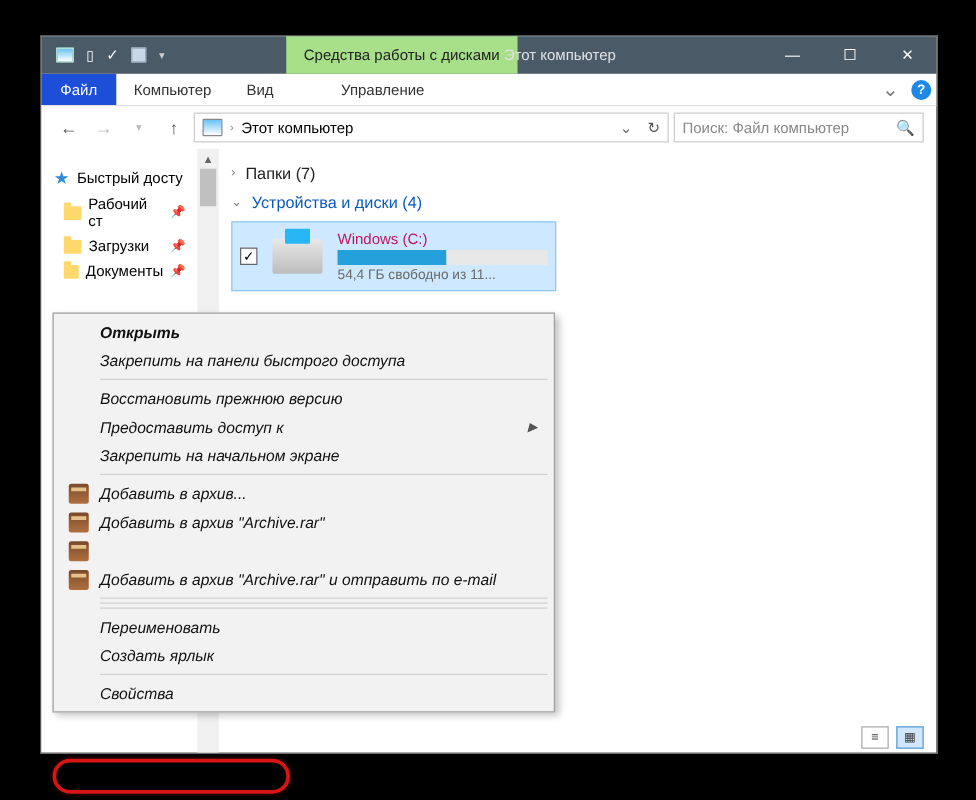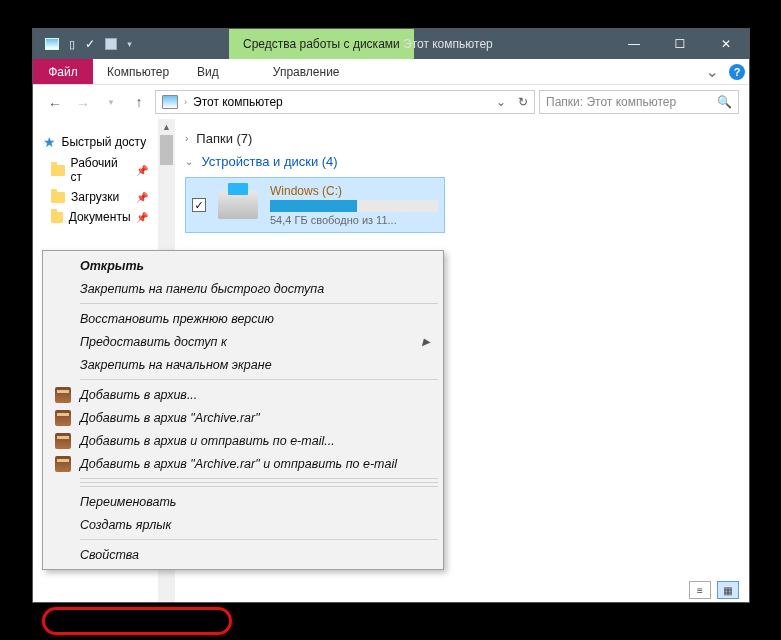--- a/index.html
+++ b/index.html
@@ -5,21 +5,21 @@
   * { box-sizing: border-box; margin: 0; padding: 0; font-family: "Segoe UI", Tahoma, sans-serif; }
   body { width: 781px; height: 640px; background: #000; position: relative; overflow: hidden; }
   .window { position: absolute; left: 32px; top: 28px; width: 718px; height: 575px; background: #fff; border: 1px solid #555; display: flex; flex-direction: column; }
   .titlebar { height: 30px; background: #4a5a66; display: flex; align-items: center; color: #fff; font-size: 12px; position: relative; }
   .titlebar .left-icons { display: flex; gap: 10px; padding-left: 12px; align-items: center; }
   .titlebar .ribbon-tab { position: absolute; left: 196px; top: 0; height: 30px; background: #a8e08a; color: #222; padding: 0 14px; display: flex; align-items: center; font-size: 12px; }
   .titlebar .title { position: absolute; left: 370px; color: #e0e0e4; }
   .sys-buttons { margin-left: auto; display: flex; }
   .sys-btn { width: 46px; height: 30px; display: flex; align-items: center; justify-content: center; color: #fff; }
   .menubar { height: 26px; background: #fff; display: flex; align-items: stretch; border-bottom: 1px solid #e0e0e0; }
-  .menu-file { width: 60px; background: #be185d; color: #fff; display: flex; align-items: center; justify-content: center; font-size: 12px; }
+  .menu-file { width: 60px; background: #1d4ed8; color: #fff; display: flex; align-items: center; justify-content: center; font-size: 12px; }
   .menu-item { padding: 0 14px; display: flex; align-items: center; font-size: 12px; color: #333; }
   .menu-manage { margin-left: 26px; }
   .menubar .expand { margin-left: auto; padding: 0 6px; display: flex; align-items: center; color: #777; }
   .menubar .help { width: 24px; display: flex; align-items: center; justify-content: center; }
   .help-circle { width: 16px; height: 16px; border-radius: 50%; background: #1e88e5; color: #fff; font-size: 11px; display: flex; align-items: center; justify-content: center; font-weight: bold; }
   .addressbar { height: 34px; display: flex; align-items: center; padding: 0 10px; gap: 4px; }
   .nav-btn { width: 24px; height: 24px; display: flex; align-items: center; justify-content: center; color: #555; font-size: 14px; }
   .nav-btn.disabled { color: #bbb; }
   .addr-box { flex: 1; height: 24px; border: 1px solid #ccc; display: flex; align-items: center; padding: 0 6px; font-size: 12px; gap: 6px; }
   .addr-box .pc-icon { width: 16px; height: 14px; background: linear-gradient(#6ac3f7,#fff); border: 1px solid #888; border-radius: 1px; position: relative; }
@@ -40,21 +40,21 @@
   .pin { color: #888; font-size: 10px; margin-left: auto; margin-right: 20px; }
   .content { flex: 1; padding: 12px 10px; overflow: hidden; }
   .group-header { display: flex; align-items: center; gap: 8px; font-size: 13px; color: #222; margin-bottom: 8px; }
   .group-header.blue { color: #0a5bbf; }
   .chev { color: #777; font-size: 10px; }
   .drive { display: flex; align-items: center; gap: 12px; padding: 6px; width: 260px; background: #cde8ff; border: 1px solid #8ec8f6; }
   .drive .check { width: 14px; height: 14px; border: 1px solid #666; display: flex; align-items: center; justify-content: center; font-size: 11px; background: #fff; }
   .drive .icon { width: 40px; height: 28px; background: linear-gradient(#e8e8e8,#bcbcbc); border-radius: 2px; position: relative; }
   .drive .icon::before { content: ""; position: absolute; top: -8px; left: 10px; width: 20px; height: 12px; background: #29b6f6; border-radius: 1px; }
   .drive-info { flex: 1; font-size: 12px; }
-  .drive-info .name { color: #a16207; margin-bottom: 2px; }
+  .drive-info .name { color: #be185d; margin-bottom: 2px; }
   .bar { width: 100%; height: 12px; background: #e8e8e8; margin-bottom: 2px; position: relative; }
   .bar .fill { position: absolute; left: 0; top: 0; height: 100%; width: 52%; background: #26a0da; }
   .drive-info .free { color: #6a6a6a; font-size: 11px; }
   .statusbar { position: absolute; bottom: 0; right: 0; height: 24px; display: flex; align-items: center; gap: 6px; padding: 0 10px; }
   .view-btn { width: 22px; height: 18px; border: 1px solid #aaa; display: flex; align-items: center; justify-content: center; font-size: 10px; color: #444; }
   .view-btn.active { background: #d0e7ff; border-color: #5a9bd5; }
 
   .context-menu { position: absolute; left: 42px; top: 250px; width: 402px; background: #f2f2f2; border: 1px solid #a0a0a0; box-shadow: 3px 3px 6px rgba(0,0,0,0.25); padding: 3px; font-size: 12.5px; }
   .cm-item { display: flex; align-items: center; height: 23px; padding: 0 10px 0 34px; color: #111; position: relative; font-style: italic; }
   .cm-item.bold { font-weight: 600; }
@@ -104,21 +104,21 @@
     <div class="nav-btn disabled" style="font-size:9px;">▾</div>
     <div class="nav-btn">↑</div>
     <div class="addr-box">
       <span class="pc-icon"></span>
       <span style="color:#888;font-size:9px;">›</span>
       <span>Этот компьютер</span>
       <span class="addr-refresh">⌄</span>
       <span style="margin-left:6px;color:#555;">↻</span>
     </div>
     <div class="search-box">
-      <span>Папки: Этот компьютер</span>
+      <span>Поиск: Файл компьютер</span>
       <span class="mag">🔍</span>
     </div>
   </div>
 
   <div class="body-area">
     <div class="sidebar">
       <div class="sb-item quick">
         <span class="star">★</span>
         <span>Быстрый досту</span>
       </div>
@@ -192,21 +192,20 @@
   <div class="cm-item">
       <span class="cm-icon">
         <span class="rar-icon"></span>
       </span>
       <span>Добавить в архив "Archive.rar"</span>
     </div>
   <div class="cm-item">
       <span class="cm-icon">
         <span class="rar-icon"></span>
       </span>
-      <span>Добавить в архив и отправить по e-mail...</span>
     </div>
   <div class="cm-item">
       <span class="cm-icon">
         <span class="rar-icon"></span>
       </span>
       <span>Добавить в архив "Archive.rar" и отправить по e-mail</span>
     </div>
   <div class="cm-sep"></div>
   <div class="cm-sep"></div>
   <div class="cm-sep"></div>

